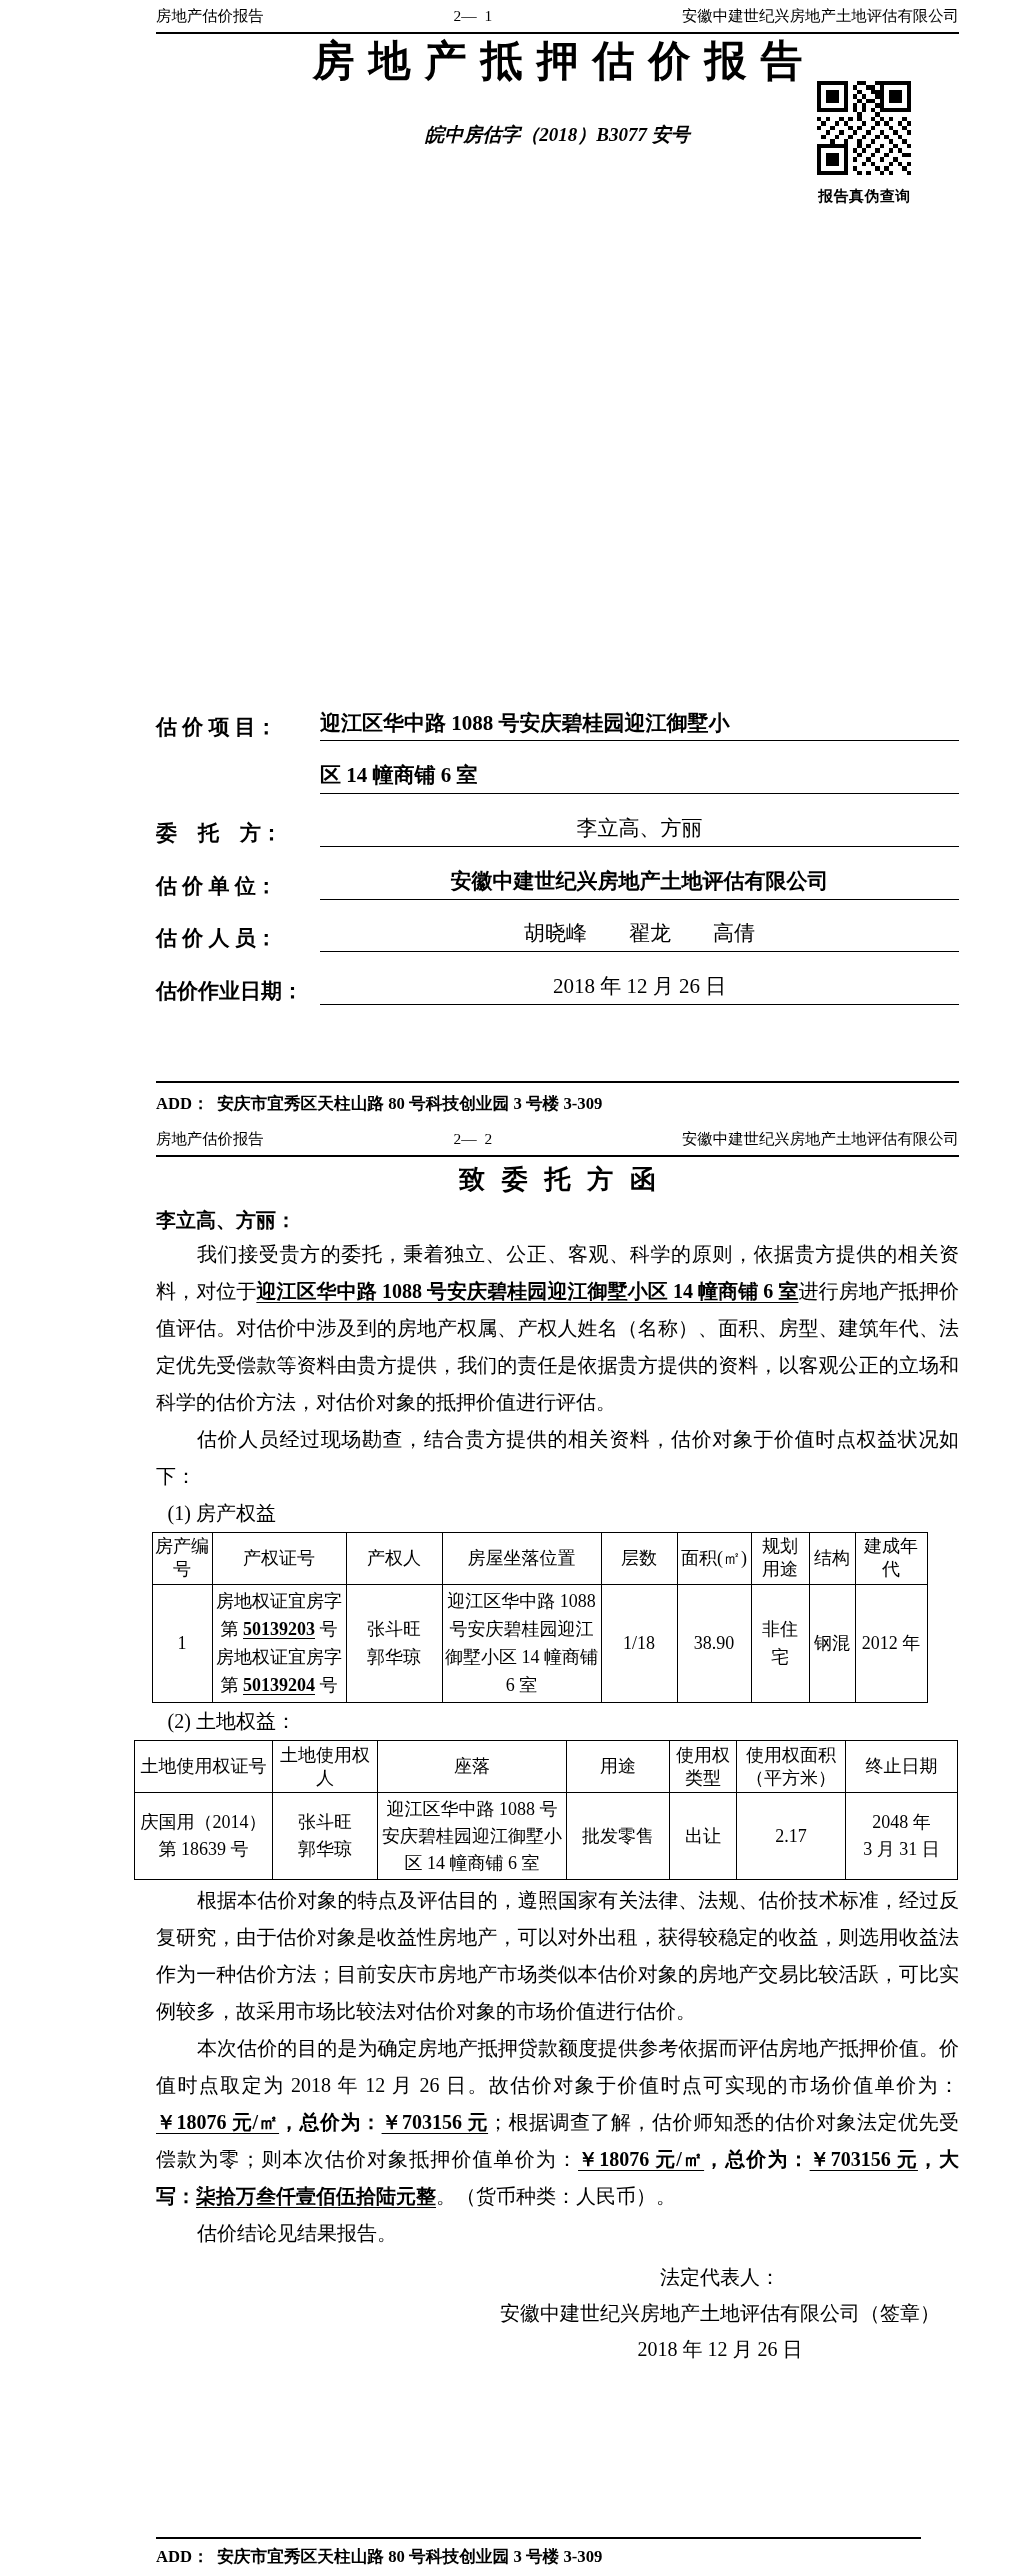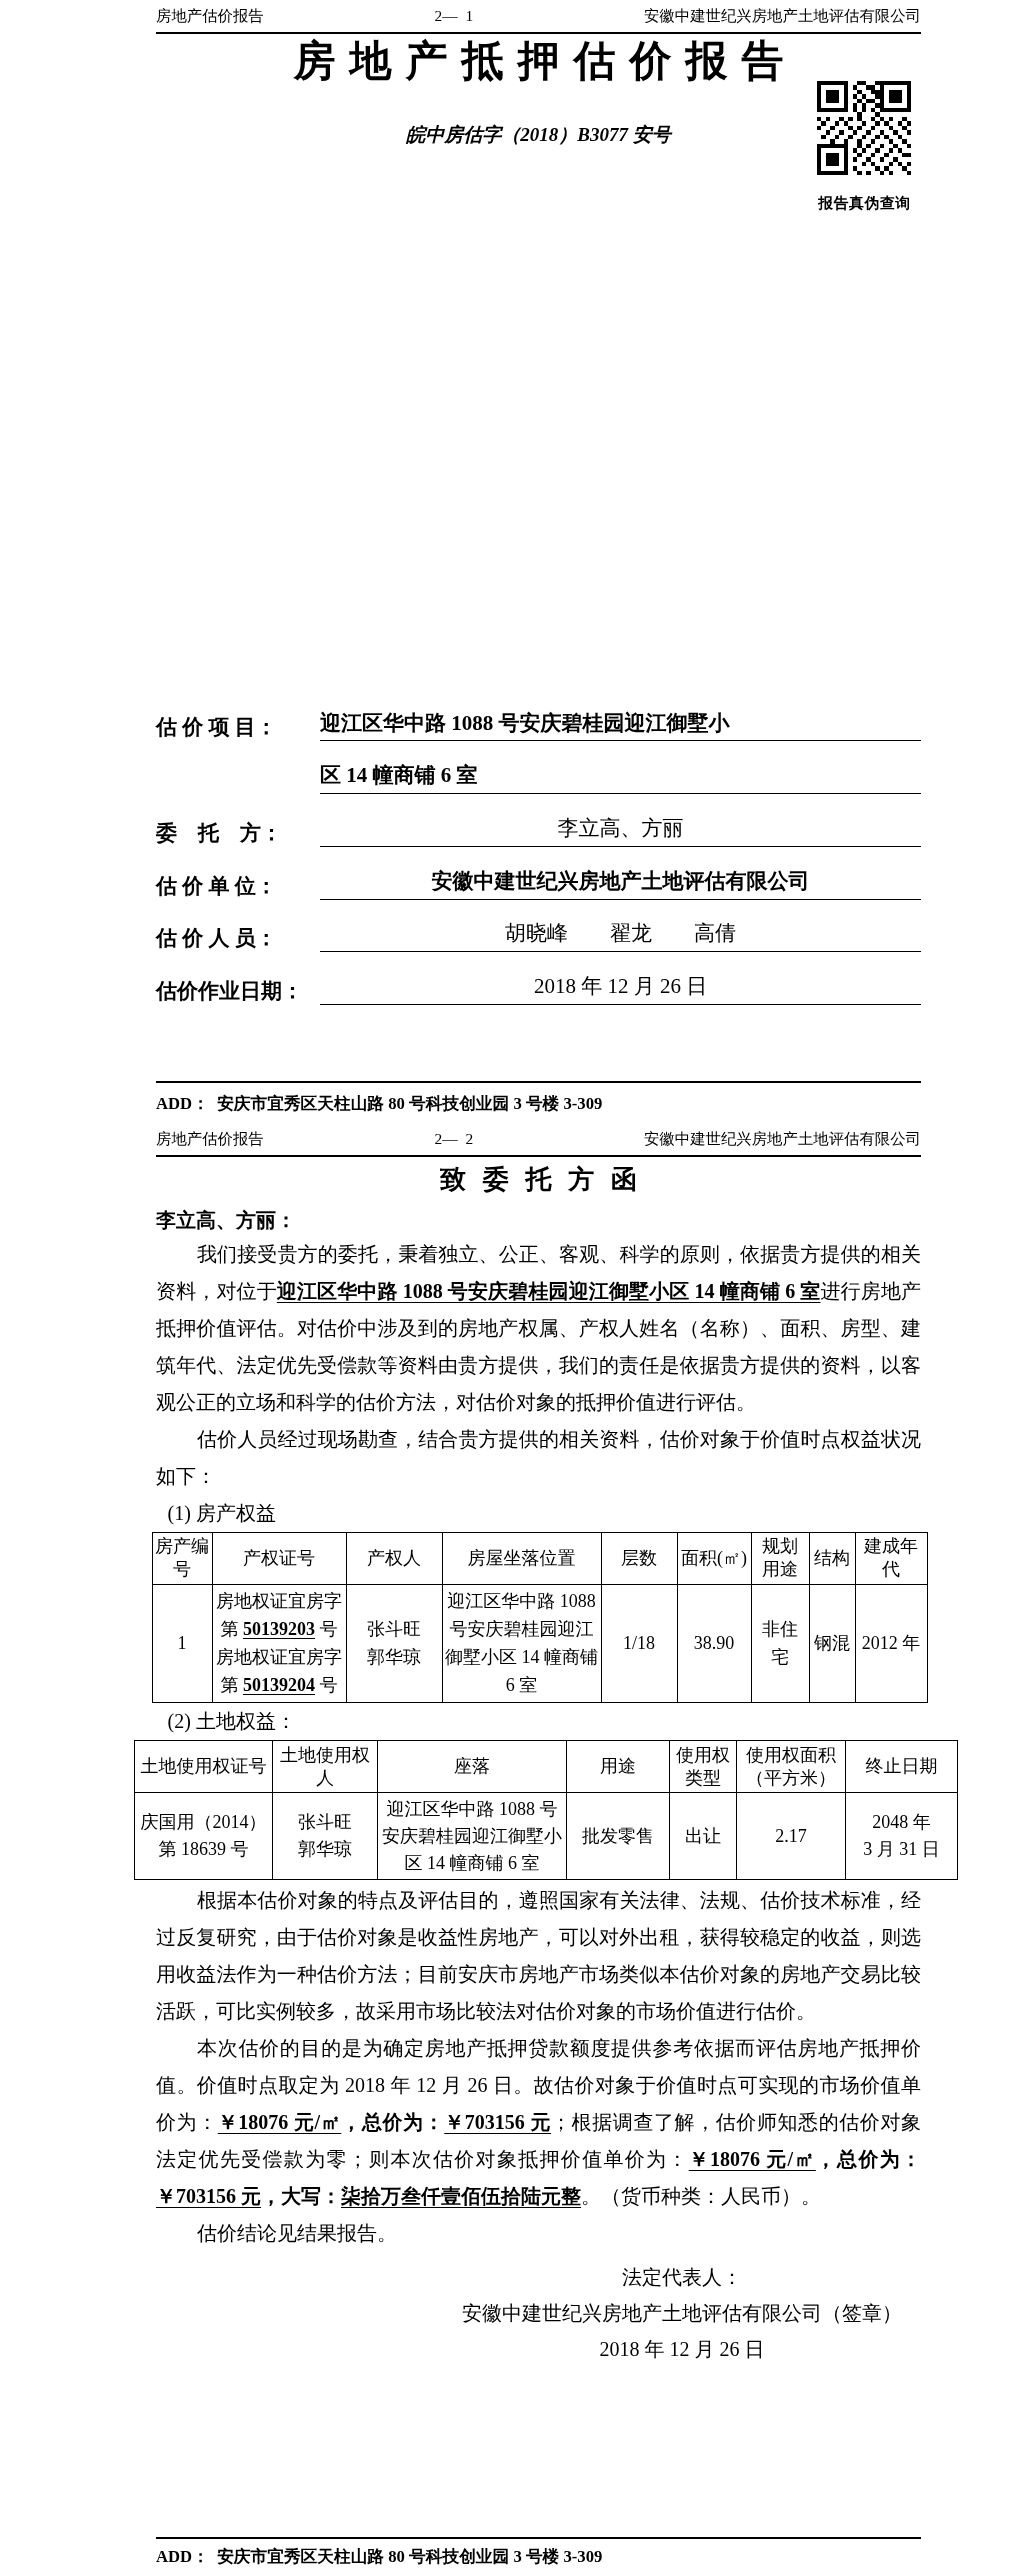--- a/index.html
+++ b/index.html
@@ -5,32 +5,32 @@
   * { box-sizing: border-box; margin: 0; padding: 0; }
   html, body { background: #ffffff; }
   body {
     position: relative;
     width: 1019px;
     height: 2576px;
     overflow: hidden;
     color: #000;
     font-family: "Liberation Serif", "DejaVu Serif", serif;
   }
-  .doc { padding: 0 98px 0 156px; }
+  .doc { padding: 0 60px 0 156px; }
 
   
   .hdr { display: flex; justify-content: space-between; align-items: baseline;
          font-size: 15.4px; white-space: pre; }
   .hdr-p1 { padding-top: 6.4px; }
   .rule { border-top: 2.6px solid #000; margin-top: 5.1px; }
 
   
   .qr-wrap { position: absolute; left: 817px; top: 81px; width: 95px; text-align: center; }
   .qr-wrap svg { display: block; width: 94px; height: 94px; shape-rendering: crispEdges; }
-  .qr-caption { font-size: 14.8px; font-weight: bold; margin-top: 19px; letter-spacing: 0.6px; white-space: nowrap; }
+  .qr-caption { font-size: 14.8px; font-weight: bold; margin-top: 12px; letter-spacing: 0.6px; white-space: nowrap; }
 
   
   .main-title { text-align: center; font-size: 42px; line-height: 55px;
                 font-weight: bold; letter-spacing: 14px; text-indent: 14px; white-space: nowrap; }
   .report-no { margin-top: 33px; text-align: center; font-size: 19px; line-height: 26px; font-weight: bold; font-style: italic; }
 
   .fields { margin-top: 557px; font-size: 21px; }
   .field { display: flex; align-items: flex-end; min-height: 36px; margin-bottom: 16.7px; }
   .f-label { flex: none; width: 164px; font-weight: bold; white-space: pre; }
   .f-value { flex: 1; border-bottom: 1.9px solid #000; padding-bottom: 3.9px; text-align: center; }

